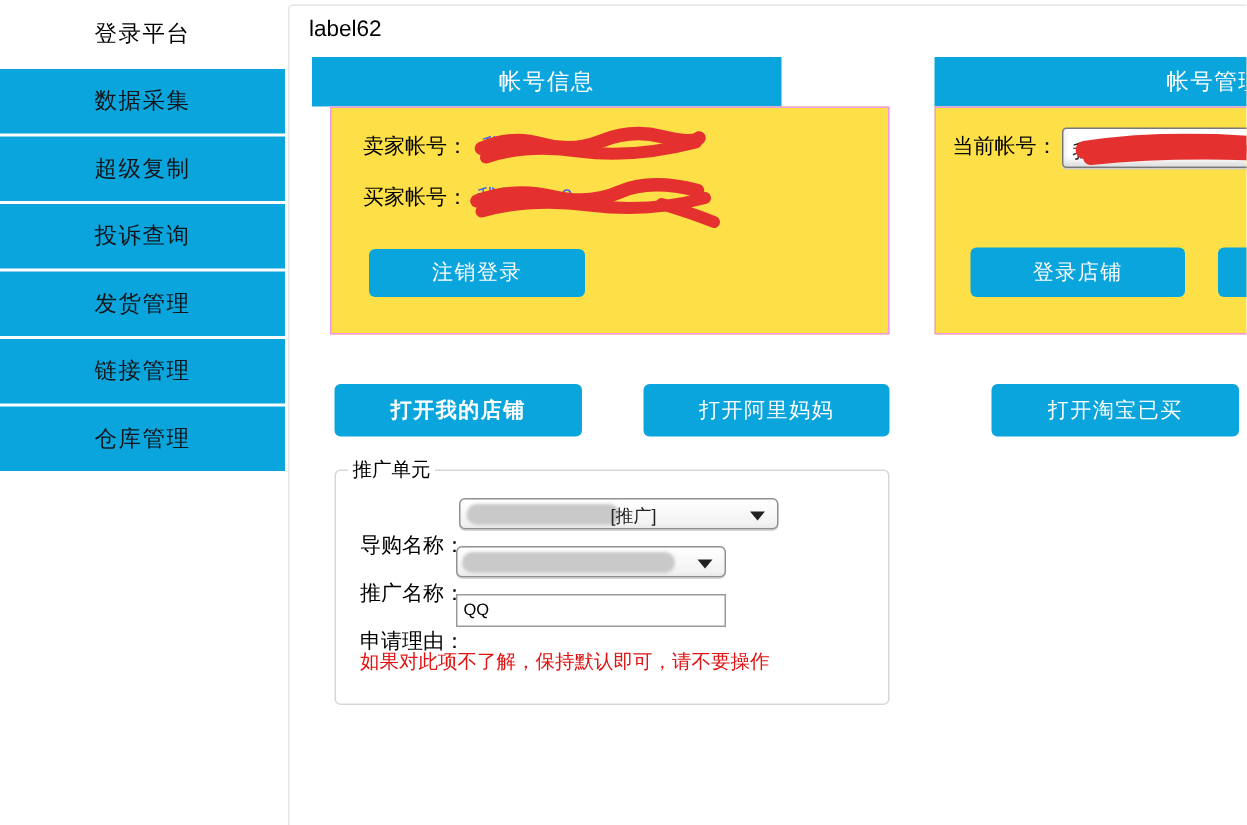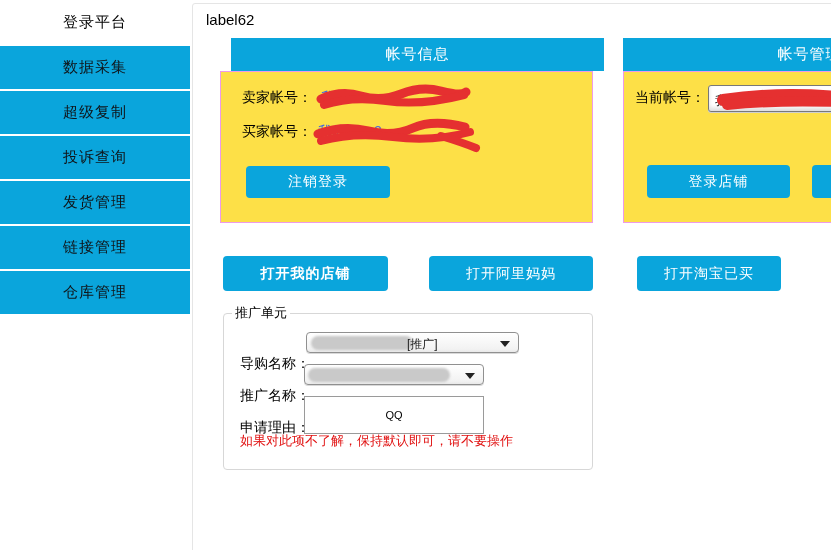--- a/index.html
+++ b/index.html
@@ -28,21 +28,21 @@
   
   .panel-header{
     position:absolute;height:33px;background:#0aa5dc;color:#fff;
     font-size:15px;display:flex;align-items:center;justify-content:center;
     letter-spacing:1px;
   }
   .panel-body{
     position:absolute;background:#fde047;border:1px solid #ee9ae8;
     box-sizing:border-box;
   }
-  .hdr-L{left:38px;top:34px;width:373px;}
+  .hdr-L{left:15px;top:34px;width:313px;}
   .body-L{left:27px;top:67px;width:373px;height:152px;}
   .hdr-R{left:430px;top:34px;width:373px;}
   .body-R{left:430px;top:67px;width:373px;height:152px;}
   .field-label{position:absolute;font-size:14px;color:#000;white-space:nowrap;}
   .link-value{position:absolute;font-size:14px;color:#4666e0;white-space:nowrap;}
   .scribble{position:absolute;pointer-events:none;}
   
   .btn{
     position:absolute;background:#0aa5dc;color:#fff;border:none;
     border-radius:4px;font-size:14px;letter-spacing:1px;
@@ -134,40 +134,40 @@
         <path d="M6 11 Q60 3 120 8 T242 8" stroke="#e53030" stroke-width="12" fill="none" stroke-linecap="round"></path>
         <path d="M10 16 Q70 10 140 14 T238 14" stroke="#e53030" stroke-width="10" fill="none" stroke-linecap="round"></path>
       </svg>
     </div>
     <button class="btn" style="left:23px;top:93px;width:143px;height:33px;">登录店铺</button>
     <button class="btn" style="left:188px;top:93px;width:170px;height:33px;"></button>
   </div>
 
   <button class="btn" style="left:30px;top:252px;width:165px;height:35px;font-weight:bold;">打开我的店铺</button>
   <button class="btn" style="left:236px;top:252px;width:164px;height:35px;">打开阿里妈妈</button>
-  <button class="btn" style="left:444px;top:252px;width:144px;height:35px;">打开淘宝已买</button>
+  <button class="btn" style="left:468px;top:252px;width:165px;height:35px;">打开淘宝已买</button>
 
   <fieldset class="promo">
     <legend>推广单元</legend>
     <div class="promo-inner">
 
       <span class="small-label" style="left:16px;top:13px;">导购名称：</span>
       <div class="combo" style="left:82px;top:10px;width:213px;height:21px;">
         <span class="blob" style="left:4px;top:3px;width:102px;height:14px;"></span>
         <span class="combo-text" style="left:100px;top:3px;">[推广]</span>
         <span class="arrow"></span>
       </div>
 
       <span class="small-label" style="left:16px;top:45px;">推广名称：</span>
       <div class="combo" style="left:80px;top:42px;width:180px;height:21px;">
         <span class="blob" style="left:3px;top:3px;width:142px;height:14px;"></span>
         <span class="arrow"></span>
       </div>
 
       <span class="small-label" style="left:16px;top:77px;">申请理由：</span>
-      <input class="text-input" style="left: 80px; top: 74px; width: 180px; height: 38px; text-align: center;" value="QQ">
+      <input class="text-input" style="left: 80px; top: 74px; width: 180px; height: 22px;" value="QQ">
 
       <span class="warning" style="left:16px;top:110px;">如果对此项不了解，保持默认即可，请不要操作</span>
 
     </div>
   </fieldset>
 
 </div>
 
 </body></html>

